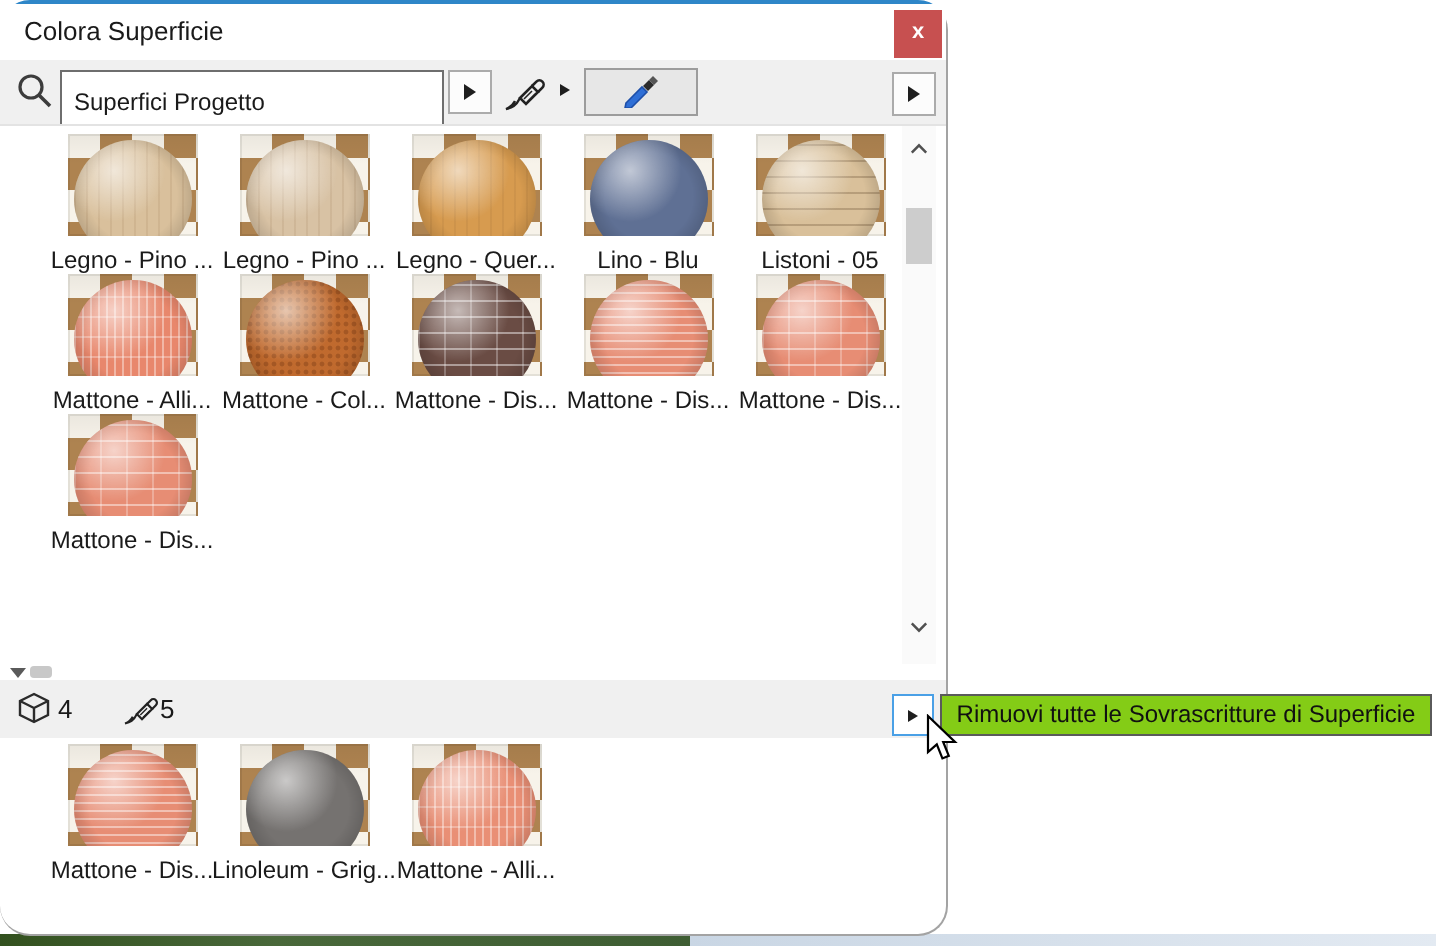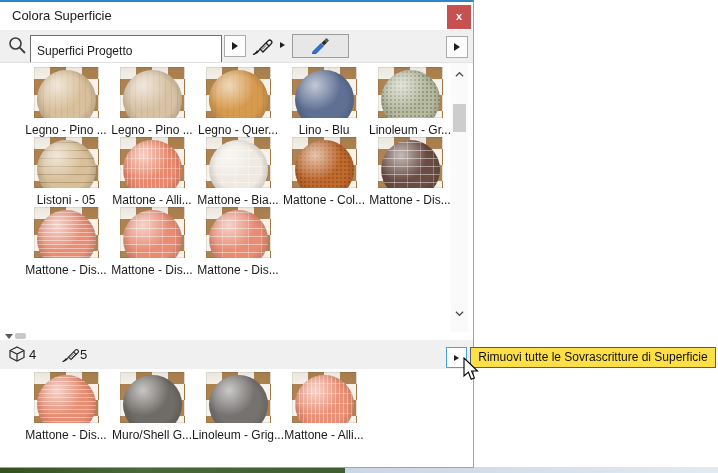--- a/index.html
+++ b/index.html
@@ -10,21 +10,21 @@
   
   .scene { position:absolute; left:0; bottom:0; width:718px; height:6px; }
   .scene .ground { position:absolute; left:0; bottom:0; width:345px; height:6px;
      background:linear-gradient(90deg,#33511f,#49683a 40%,#3e5d33); }
   .scene .sky { position:absolute; left:345px; bottom:0; width:373px; height:6px;
      background:linear-gradient(90deg,#c9d6e4,#e3eaf2); }
 
   
   .dialog { position:absolute; left:0; top:0; width:474px; height:468px;
      background:#fff; border-top:2px solid #2e86c8; border-right:1px solid #a3a3a3;
-     border-bottom:1px solid #a3a3a3; }
+     border-bottom:1px solid #a3a3a3;border-radius:15px; }
   .titlebar { position:relative; height:28px; background:#fff; }
   .title { position:absolute; left:12px; top:0; line-height:28px; font-size:13px; color:#1a1a1a; }
   .close-btn { position:absolute; right:2px; top:3px; width:24px; height:24px;
      background:#c75050; color:#fff; font-size:11px; font-weight:bold;
      text-align:center; line-height:23px; cursor:default; }
 
   
   .toolbar { position:relative; height:32px; background:#f0f0f0; }
   .mag-icon { position:absolute; left:7px; top:5px; }
   .search-input { position:absolute; left:30px; top:5px; width:192px; height:32px;
@@ -87,21 +87,21 @@
   .status-icon { position:absolute; top:5px; }
   .count { position:absolute; top:0; line-height:29px; font-size:13px; color:#1a1a1a; }
   .remove-btn { position:absolute; left:446px; top:347px; width:21px; height:21px;
      background:#fff; border:1px solid #4aa0e6; display:flex; align-items:center;
      justify-content:center; z-index:6; }
 
   .bottom-gap { height:3px; background:#fff; }
 
   
   .tooltip { position:absolute; left:470px; top:347px; width:246px; height:21px;
-     background:#fde047; border:1px solid #5a5a5a; font-size:12px; color:#111;
+     background:#84cc16; border:1px solid #5a5a5a; font-size:12px; color:#111;
      text-align:center; line-height:19px; z-index:5; white-space:nowrap; }
   .cursor { position:absolute; left:460px; top:357px; z-index:9; }
 </style>
 </head>
 <body>
 
 <div class="app">
 
   <div class="scene">
     <div class="ground"></div>
@@ -173,41 +173,29 @@
         </div>
         <div class="tile">
           <div class="thumb">
             <span class="sphere" style="--c: #5f7094;"></span>
           </div>
           <div class="tile-label">Lino - Blu</div>
         </div>
 
         <div class="tile">
           <div class="thumb">
-            <span class="sphere p-speckle" style="--c: #b4bca2;"></span>
-          </div>
-          <div class="tile-label">Linoleum - Gr...</div>
-        </div>
-        <div class="tile">
-          <div class="thumb">
             <span class="sphere p-planks" style="--c: #d9c09a;"></span>
           </div>
           <div class="tile-label">Listoni - 05</div>
         </div>
         <div class="tile">
           <div class="thumb">
             <span class="sphere p-brick-v" style="--c: #e8876c;"></span>
           </div>
           <div class="tile-label">Mattone - Alli...</div>
-        </div>
-        <div class="tile">
-          <div class="thumb">
-            <span class="sphere p-brick" style="--c: #efe9e1;"></span>
-          </div>
-          <div class="tile-label">Mattone - Bia...</div>
         </div>
 
         <div class="tile">
           <div class="thumb">
             <span class="sphere p-speckle" style="--c: #c06a2e;"></span>
           </div>
           <div class="tile-label">Mattone - Col...</div>
         </div>
         <div class="tile">
           <div class="thumb">
@@ -278,26 +266,20 @@
 
     <div class="tiles" style="padding-top:0;">
       <div class="tile">
         <div class="thumb">
           <span class="sphere p-brick-fine" style="--c: #e78d74;"></span>
         </div>
         <div class="tile-label">Mattone - Dis...</div>
       </div>
       <div class="tile">
         <div class="thumb">
-          <span class="sphere" style="--c: #6f6b67;"></span>
-        </div>
-        <div class="tile-label">Muro/Shell G...</div>
-      </div>
-      <div class="tile">
-        <div class="thumb">
           <span class="sphere" style="--c: #757270;"></span>
         </div>
         <div class="tile-label">Linoleum - Grig...</div>
       </div>
       <div class="tile">
         <div class="thumb">
           <span class="sphere p-brick-v" style="--c: #e98f75;"></span>
         </div>
         <div class="tile-label">Mattone - Alli...</div>
       </div>

